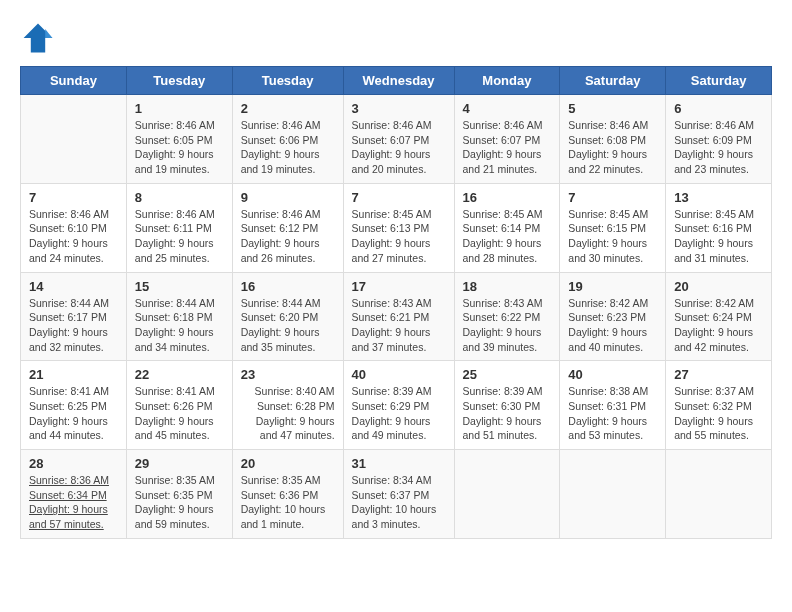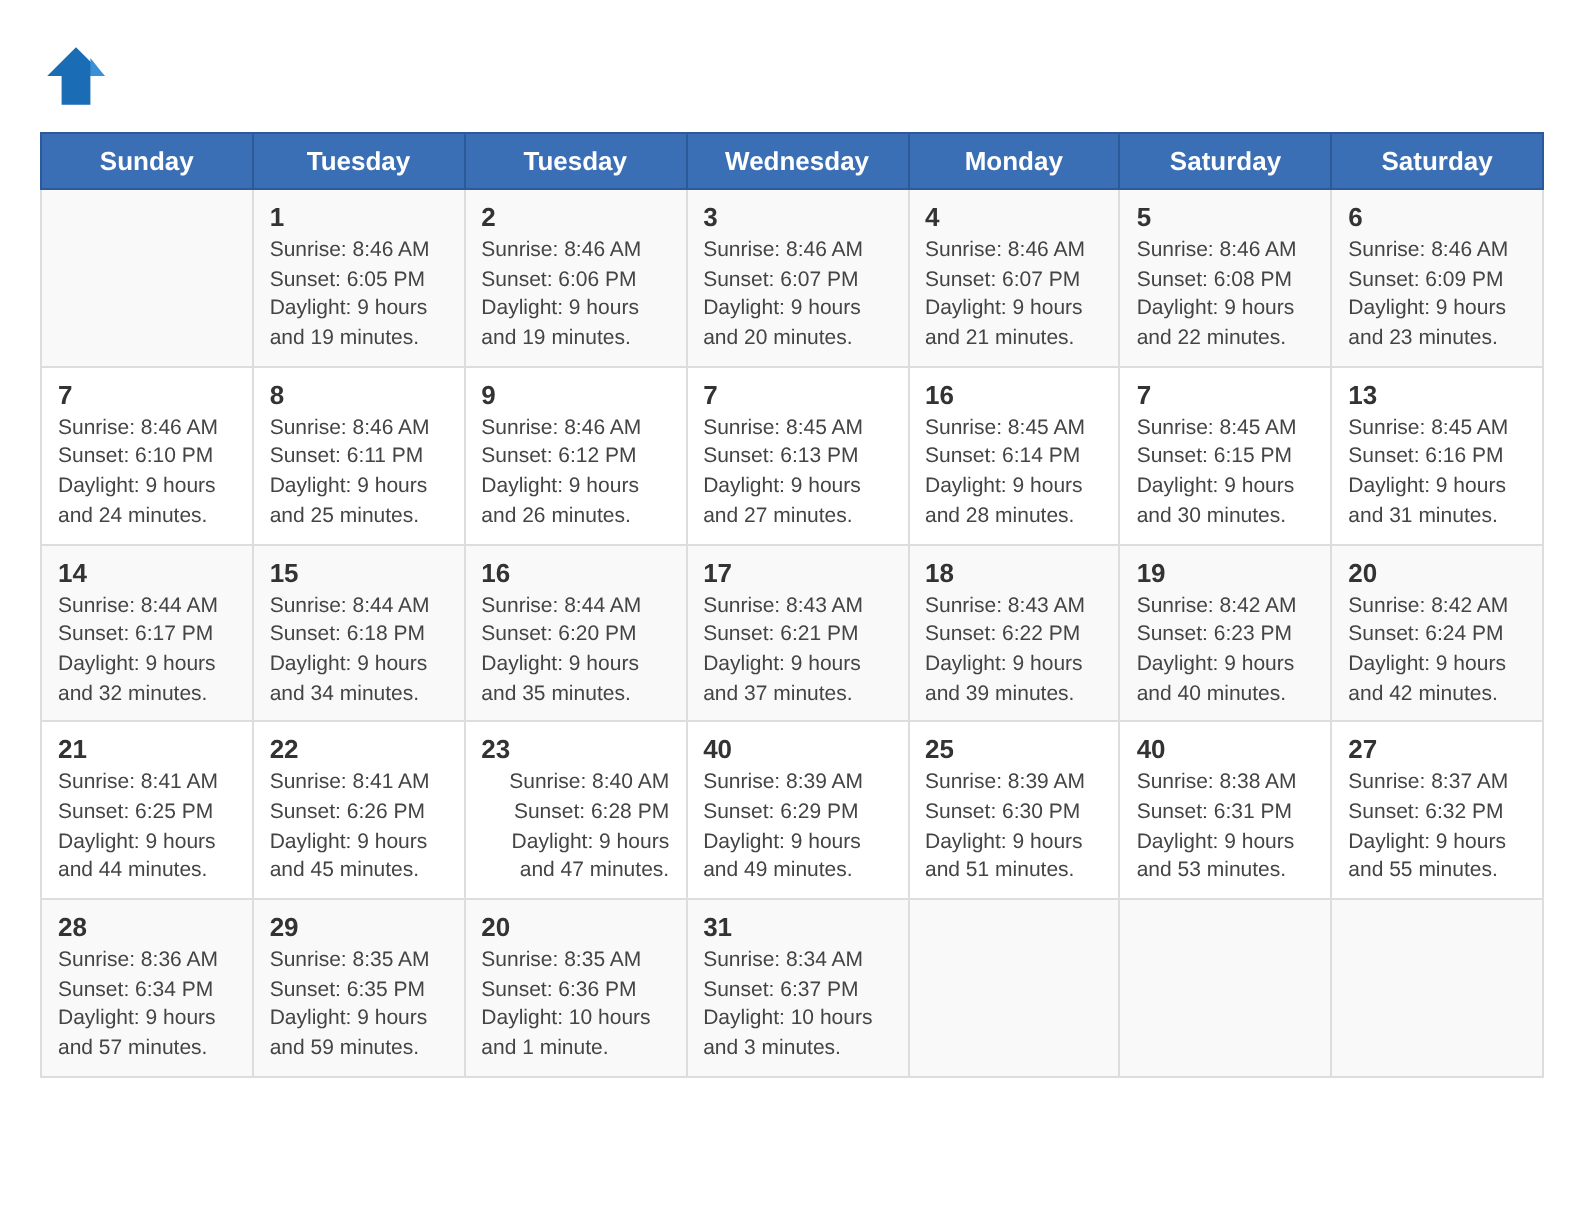--- a/index.html
+++ b/index.html
@@ -315,21 +315,21 @@
           <span class="day-num">27</span>
           <div class="day-info" style="white-space: pre-line;">Sunrise: 8:37 AM
 Sunset: 6:32 PM
 Daylight: 9 hours
 and 55 minutes.</div>
         </td>
       </tr>
       <tr>
         <td>
           <span class="day-num">28</span>
-          <div class="day-info" style="white-space: pre-line;">Sunrise: 8:36 AM
+          <div class="day-info" style="white-space: pre-line; text-decoration: underline;">Sunrise: 8:36 AM
 Sunset: 6:34 PM
 Daylight: 9 hours
 and 57 minutes.</div>
         </td>
         <td>
           <span class="day-num">29</span>
           <div class="day-info" style="white-space: pre-line;">Sunrise: 8:35 AM
 Sunset: 6:35 PM
 Daylight: 9 hours
 and 59 minutes.</div>

